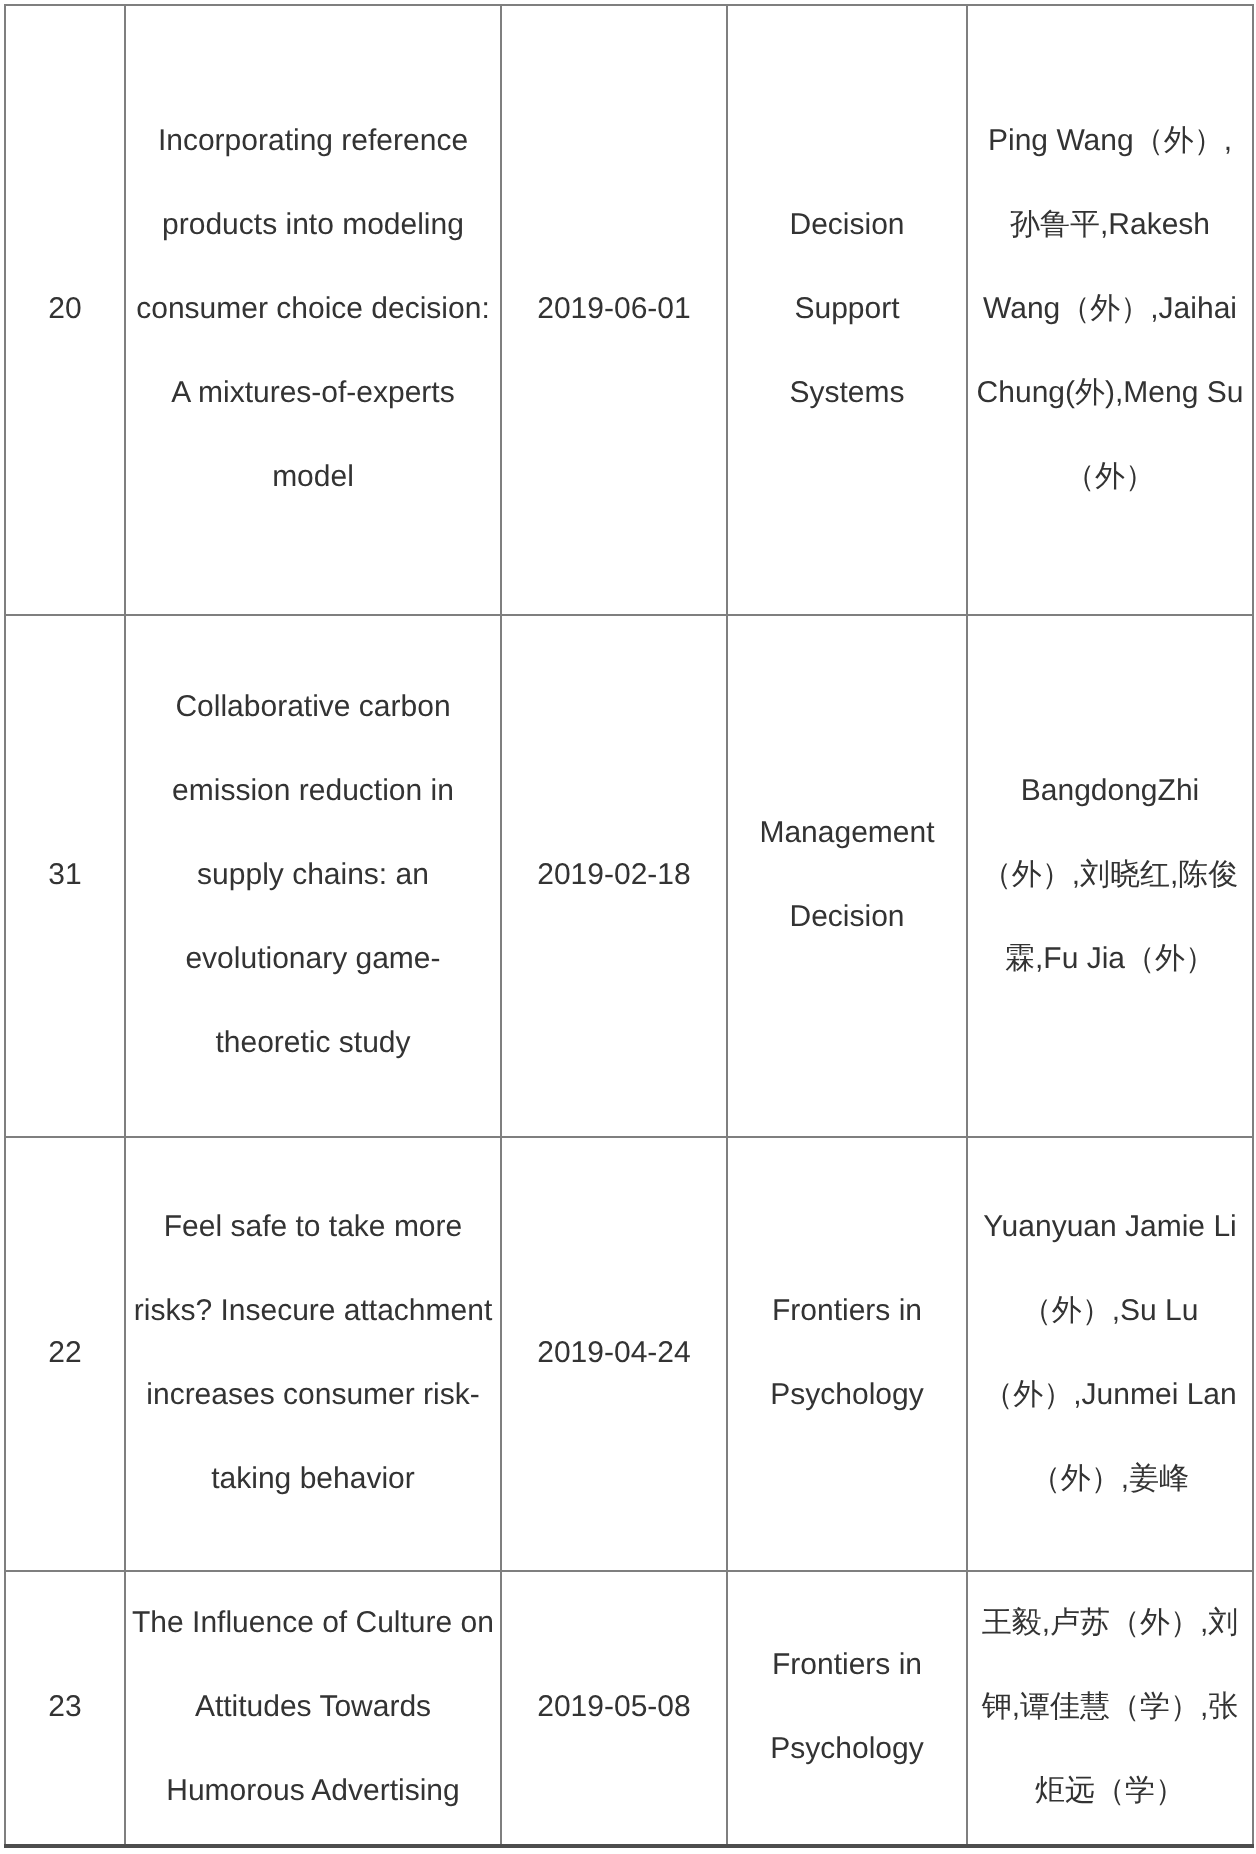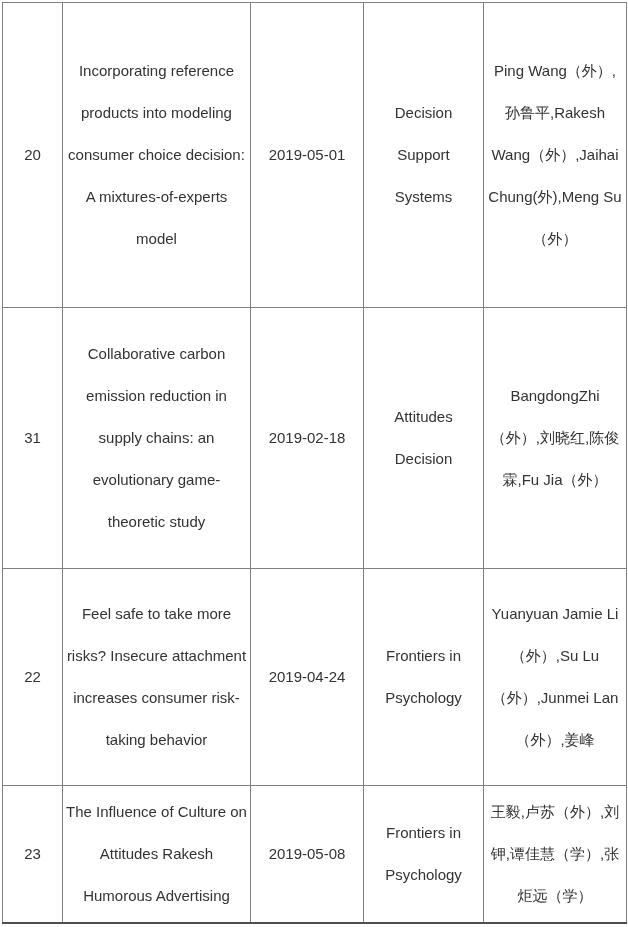--- a/index.html
+++ b/index.html
@@ -50,40 +50,40 @@
       <col style="width:60px">
       <col style="width:188px">
       <col style="width:113px">
       <col style="width:120px">
       <col style="width:143px">
     </colgroup>
     <tbody>
       <tr class="row-20">
         <td class="num-col">20</td>
         <td class="title-col">Incorporating reference products into modeling consumer choice decision: A mixtures-of-experts model</td>
-        <td class="date-col">2019-05-01</td>
+        <td class="date-col">2019-06-01</td>
         <td class="journal-col">Decision Support Systems</td>
         <td class="authors-col">Ping Wang（外）,孙鲁平,Rakesh Wang（外）,Jaihai Chung(外),Meng Su（外）</td>
       </tr>
       <tr class="row-21">
         <td class="num-col">31</td>
         <td class="title-col">Collaborative carbon emission reduction in supply chains: an evolutionary game-theoretic study</td>
         <td class="date-col">2019-02-18</td>
-        <td class="journal-col">Attitudes Decision</td>
+        <td class="journal-col">Management Decision</td>
         <td class="authors-col">BangdongZhi（外）,刘晓红,陈俊霖,Fu Jia（外）</td>
       </tr>
       <tr class="row-22">
         <td class="num-col">22</td>
         <td class="title-col">Feel safe to take more risks? Insecure attachment increases consumer risk-taking behavior</td>
         <td class="date-col">2019-04-24</td>
         <td class="journal-col">Frontiers in Psychology</td>
         <td class="authors-col">Yuanyuan Jamie Li（外）,Su Lu（外）,Junmei Lan（外）,姜峰</td>
       </tr>
       <tr class="row-23">
         <td class="num-col">23</td>
-        <td class="title-col">The Influence of Culture on Attitudes Rakesh Humorous Advertising</td>
+        <td class="title-col">The Influence of Culture on Attitudes Towards Humorous Advertising</td>
         <td class="date-col">2019-05-08</td>
         <td class="journal-col">Frontiers in Psychology</td>
         <td class="authors-col">王毅,卢苏（外）,刘钾,谭佳慧（学）,张炬远（学）</td>
       </tr>
     </tbody>
   </table>
 </div>
 
 </body></html>

